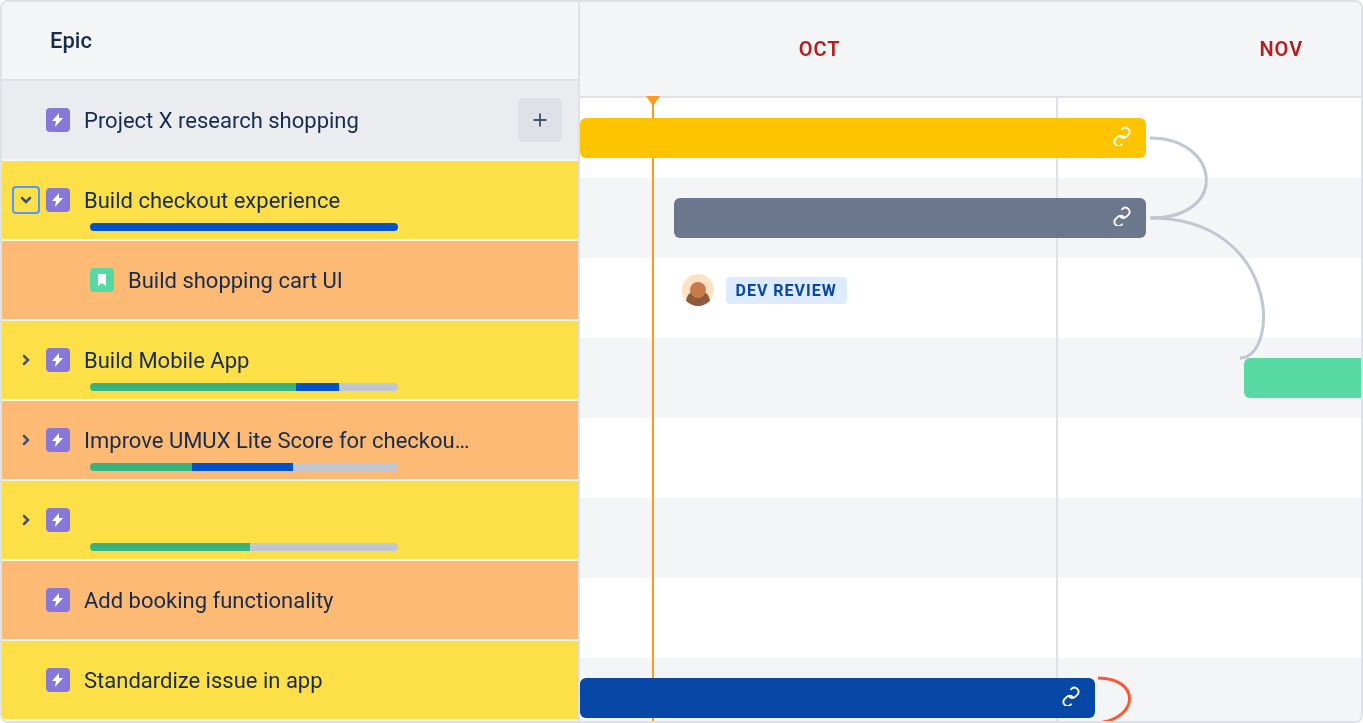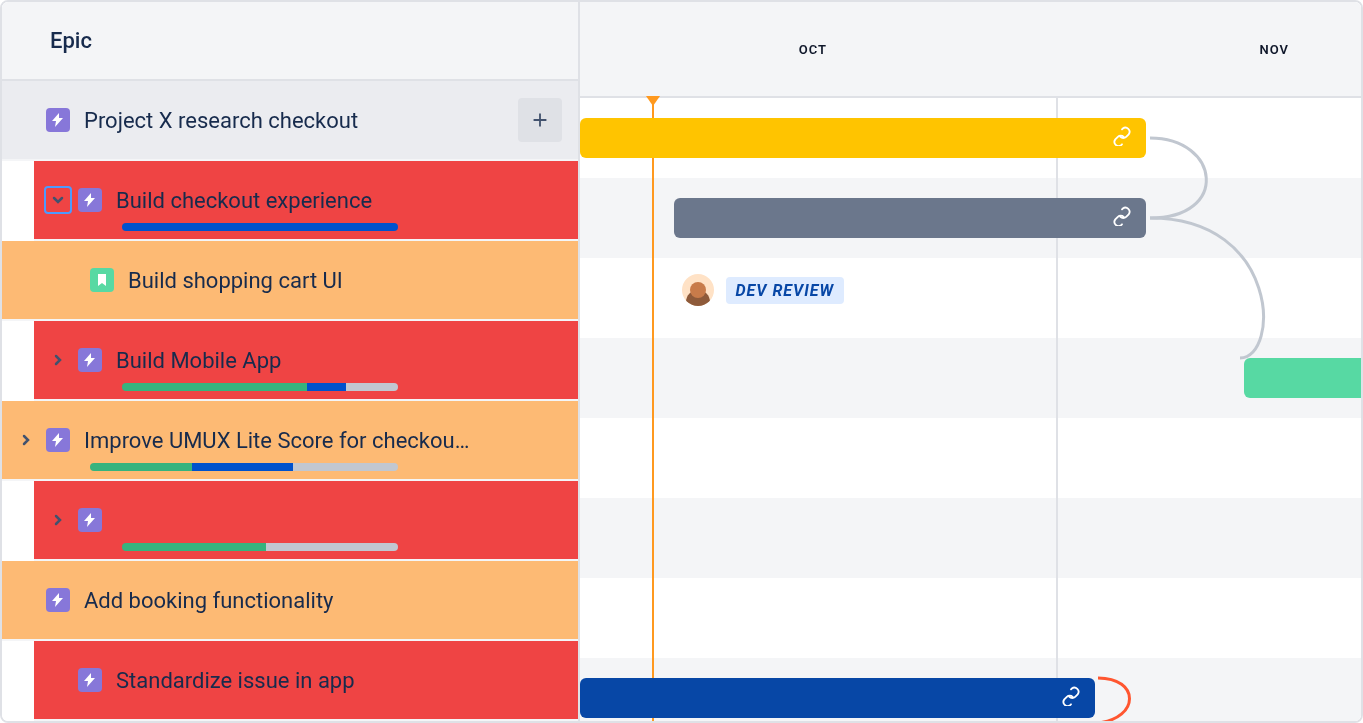--- a/index.html
+++ b/index.html
@@ -44,21 +44,21 @@
   .rows { display: flex; flex-direction: column; }
   .row {
     display: flex;
     align-items: center;
     height: 80px;
     padding: 0 16px 0 10px;
     border-bottom: 2px solid #f4f5f7;
     position: relative;
     background: #fdba74;
   }
-  .row.alt { background: #ef4444; margin-left: 32px; }
+  .row.alt { background: #fde047; }
   .row.hover { background: #ebecf0; }
   .chevron {
     width: 28px;
     height: 28px;
     display: flex;
     align-items: center;
     justify-content: center;
     color: #42526e;
     flex: 0 0 28px;
     margin-right: 6px;
@@ -132,23 +132,23 @@
     border-bottom: 2px solid #dfe1e6;
     background: #f4f5f7;
     position: relative;
     display:flex;
     align-items:center;
   }
   .month-label {
     position:absolute;
     top: 50%;
     transform: translateY(-50%);
-    font-size: 13px;
+    font-size: 20px;
     font-weight: 600;
-    color: #0f172a;
+    color: #b91c1c;
     letter-spacing: 1px;
   }
   .timeline-body { position: relative; height: calc(100% - 96px); }
   .stripe {
     position:absolute; left:0; right:0; height:80px;
   }
   .stripe.alt { background:#f4f5f7; }
   .month-divider {
     position:absolute; top:0; bottom:0; width:2px; background:#dfe1e6;
   }
@@ -169,21 +169,20 @@
   }
   .bar.yellow { background:#ffc400; }
   .bar.grey   { background:#6b778c; }
   .bar.blue   { background:#0747a6; }
   .bar.green  { background:#57d9a3; }
   .bar .link-icon { color:#fff; }
   .status-chip {
     position:absolute;
     display:flex; align-items:center;
     gap:12px;
-    font-style:italic;
   }
   .avatar {
     width:32px; height:32px; border-radius:50%;
     background:#ffe2c6;
     display:flex;align-items:center;justify-content:center;
     overflow:hidden;
   }
   .avatar::after{
     content:""; width:16px;height:16px;border-radius:50%;
     background:#c87b4a; box-shadow: 0 12px 0 4px #8e5a3a;
@@ -210,21 +209,21 @@
     </div>
     <div class="rows">
 
       <div class="row hover">
         <div class="chevron-spacer"></div>
         <div class="epic-icon">
           <svg width="12" height="14" viewBox="0 0 12 14" fill="none">
               <path d="M7 0L0 8h4l-1 6 8-9H7l0-5z" fill="#fff"></path>
             </svg>
         </div>
-        <span class="row-label">Project X research checkout</span>
+        <span class="row-label">Project X research shopping</span>
         <div class="add-btn">
           <svg width="22" height="22" viewBox="0 0 24 24">
               <path d="M11 5h2v6h6v2h-6v6h-2v-6H5v-2h6z" fill="currentColor"></path>
             </svg>
         </div>
       </div>
 
       <div class="row alt" style="position:relative;">
         <div class="chevron selected">
           <svg width="16" height="16" viewBox="0 0 16 16">

